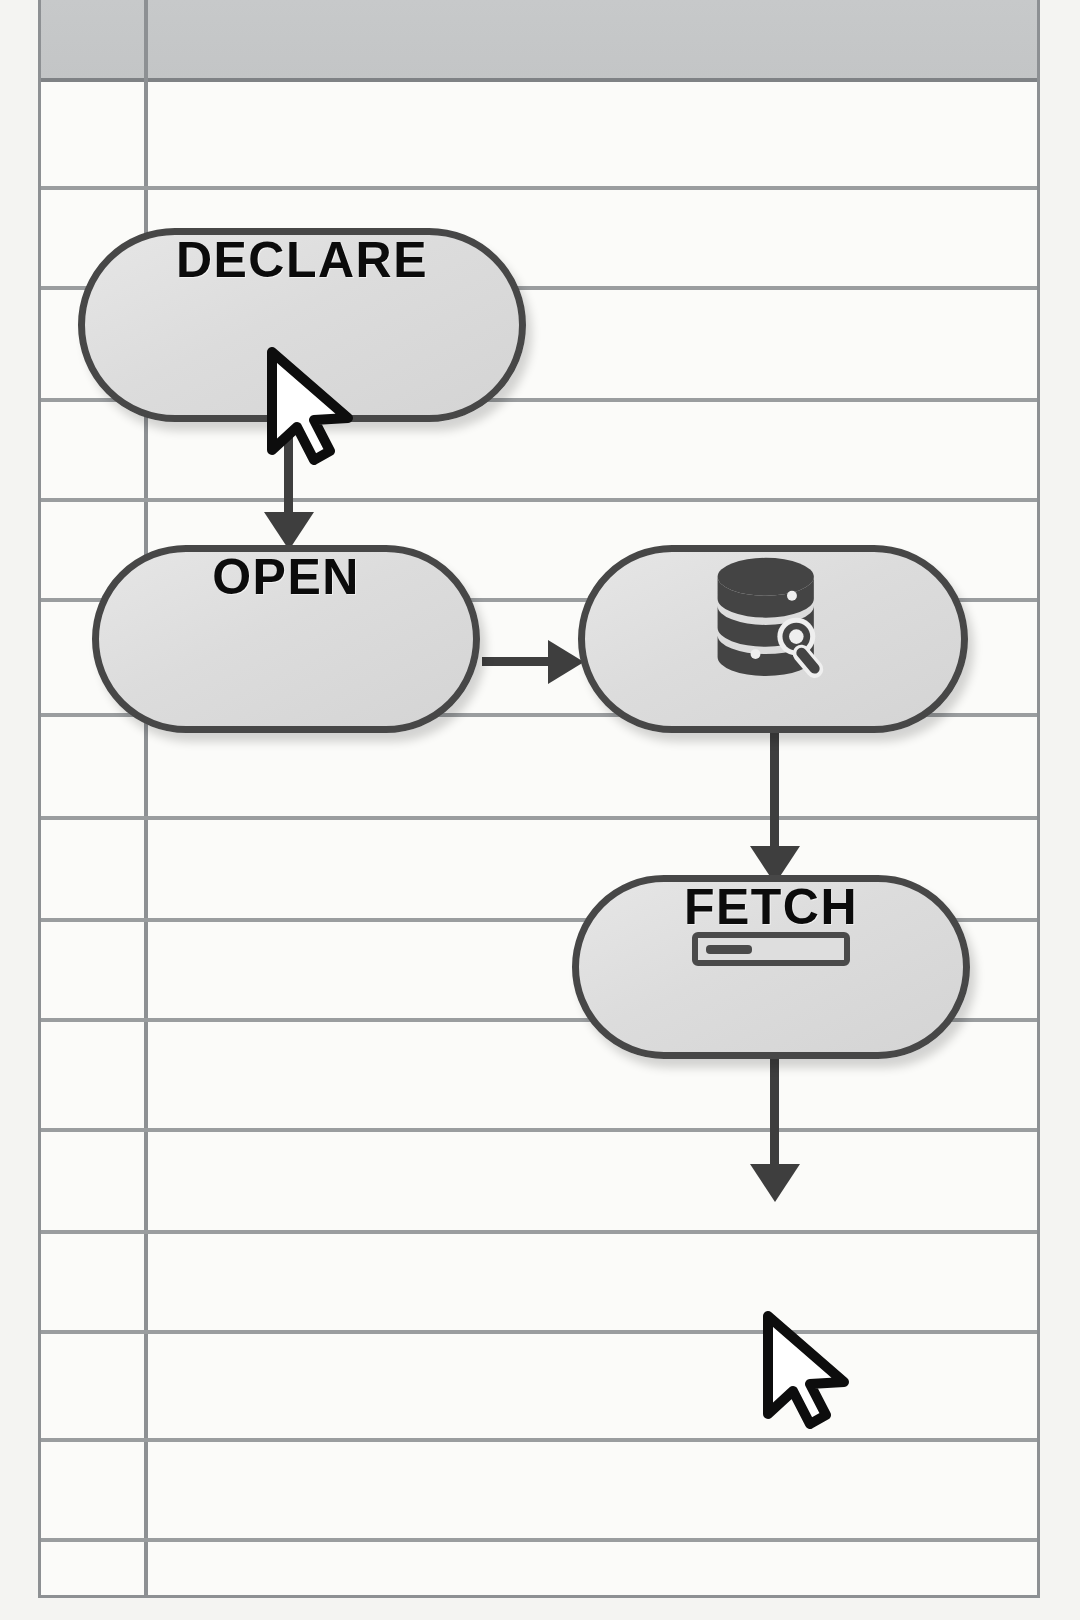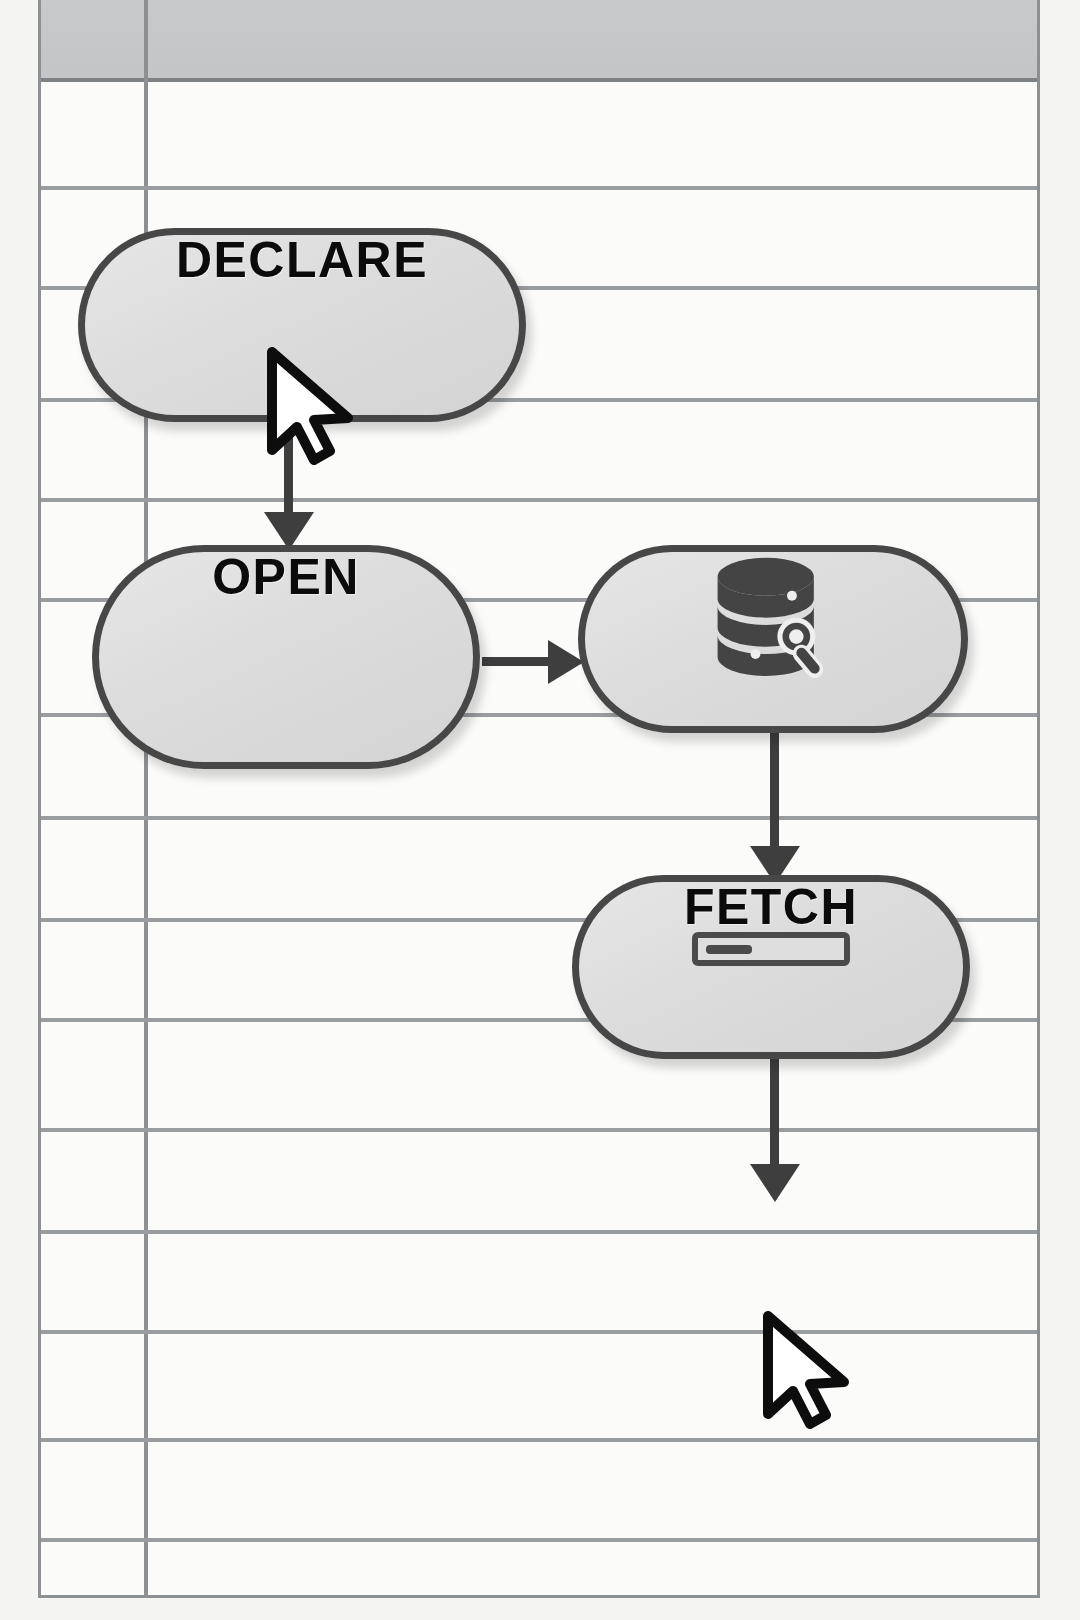--- a/index.html
+++ b/index.html
@@ -68,21 +68,21 @@
   }
   .node .label {
     font-weight: bold;
     font-size: 50px;
     letter-spacing: 1.5px;
     color: #0b0b0b;
     line-height: 1;
     text-shadow: 1px 1px 0 rgba(255,255,255,0.5);
   }
   #node-declare { left: 78px;  top: 228px;  width: 448px; height: 194px; }
-  #node-open    { left: 92px;  top: 545px;  width: 388px; height: 224px; }
+  #node-open    { left: 92px;  top: 545px;  width: 388px; height: 188px; }
   #node-db      { left: 578px; top: 545px;  width: 390px; height: 188px; }
   #node-fetch   { left: 572px; top: 875px;  width: 398px; height: 184px; }
   #node-close   { left: 572px; top: 1196px; width: 392px; height: 186px; }
 
   #node-fetch .label { }
 
   
   .progress-icon {
     width: 158px;
     height: 34px;

